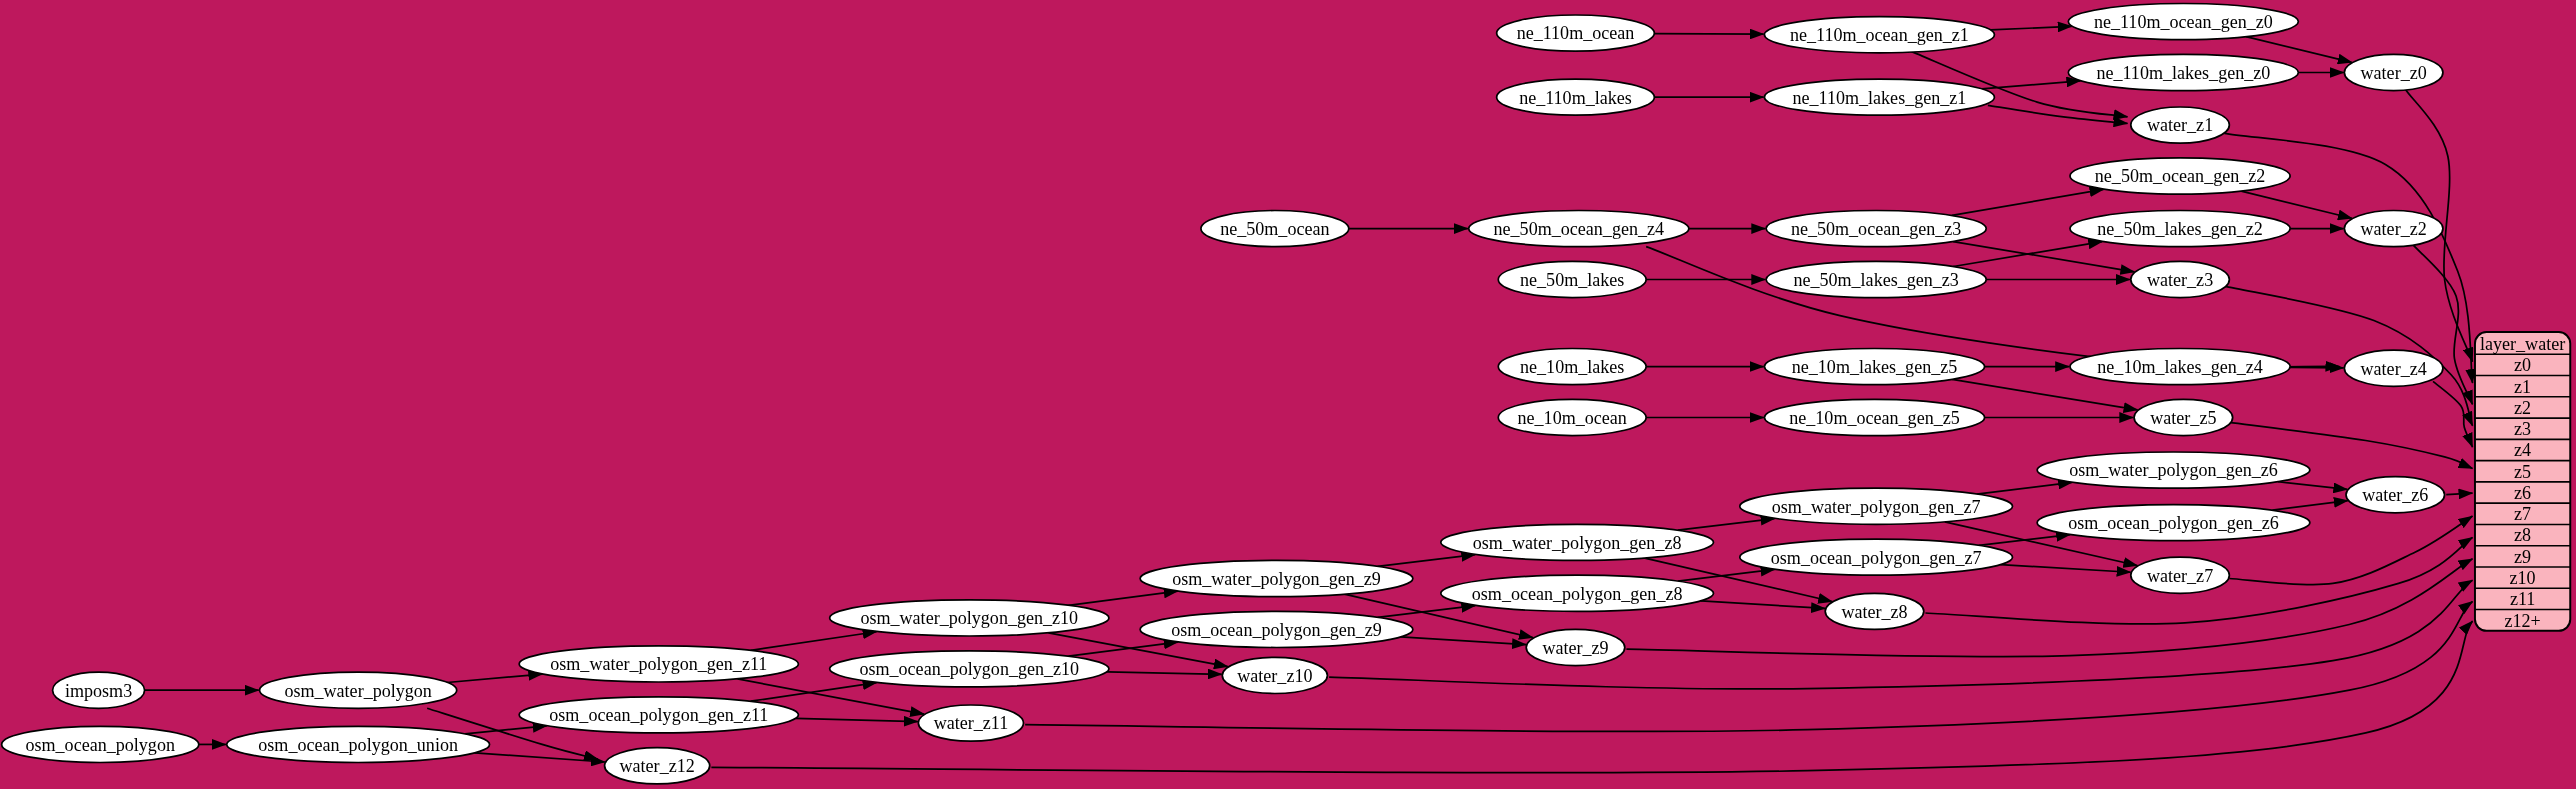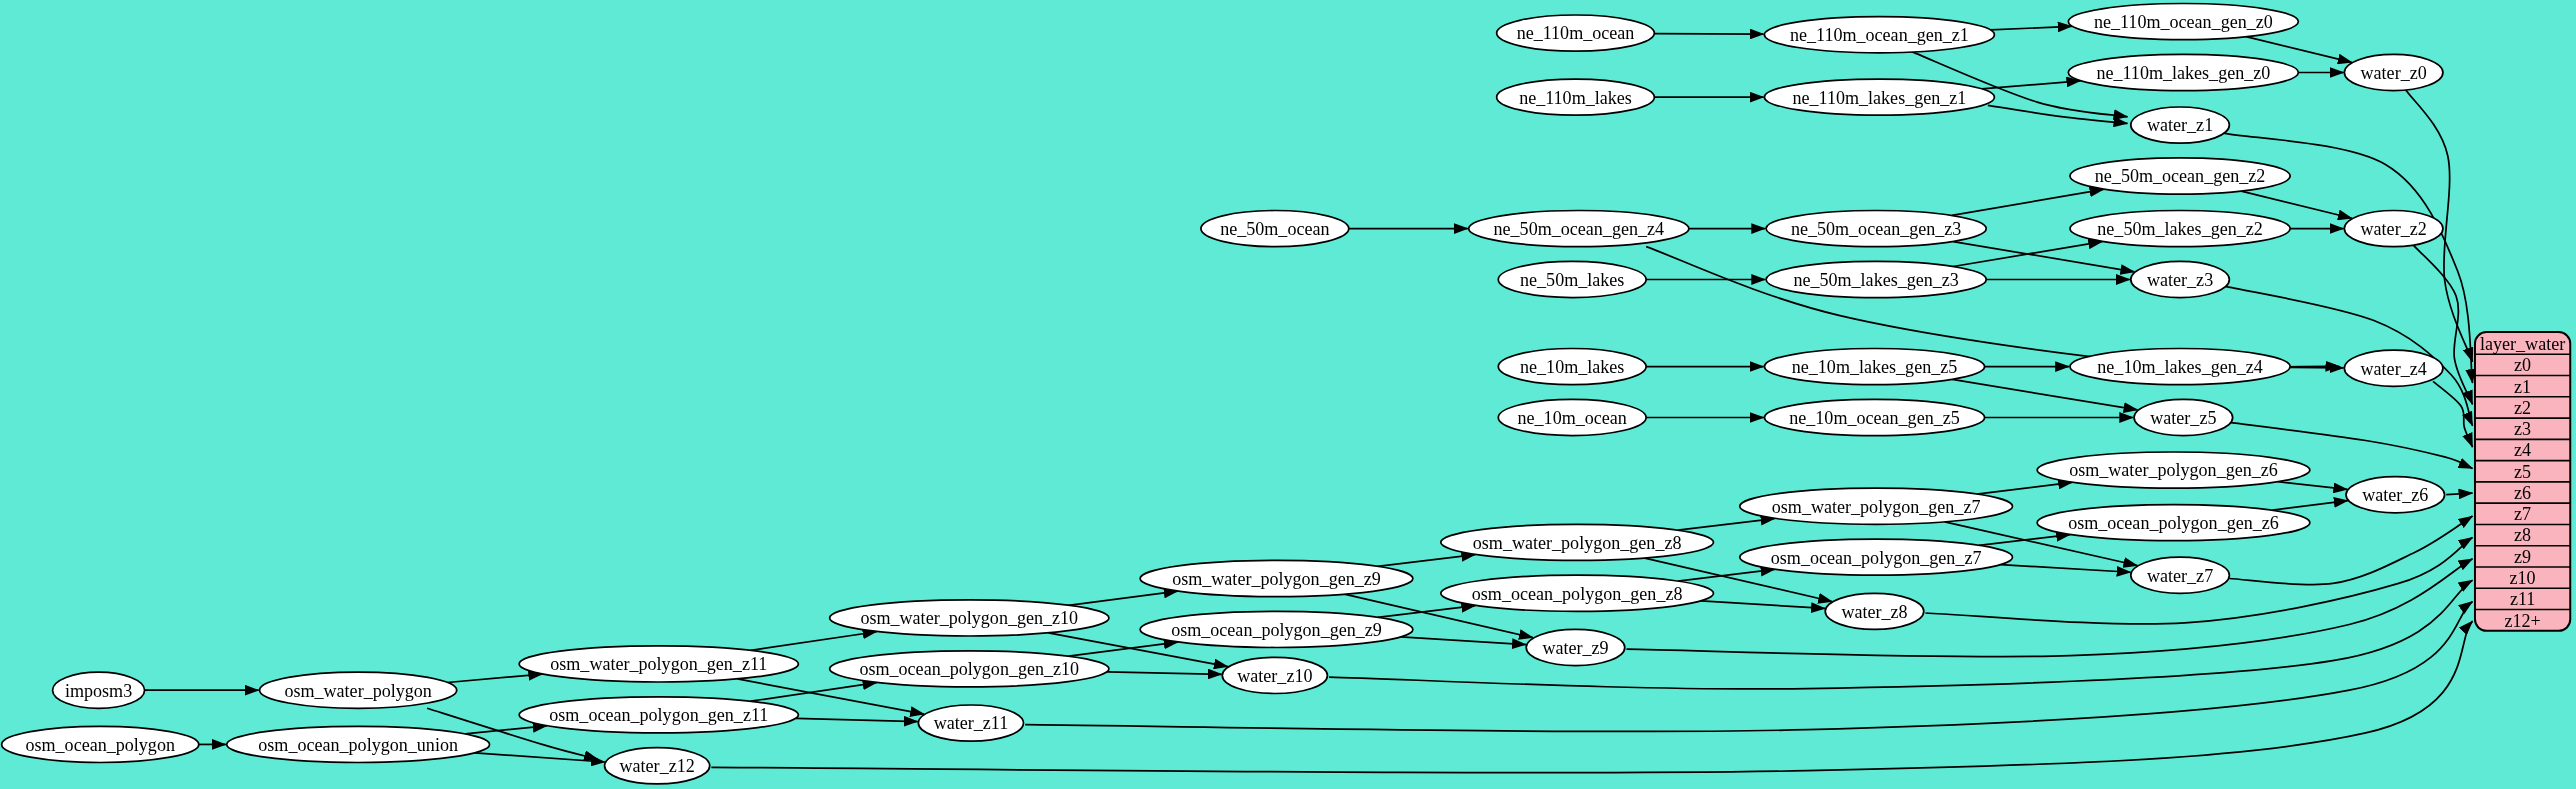--- a/index.html
+++ b/index.html
@@ -1,18 +1,18 @@
 <!DOCTYPE html>
 <html style="font-size:11.5px"><head>
 <meta charset="utf-8">
 <style>
   html,body{margin:0;padding:0;background:#ffffff;}
   body{width:2576px;height:789px;overflow:hidden;
        font-family:"Liberation Serif","DejaVu Serif",serif;}
-  #diagram-wrap{position:relative;width:2576px;height:789px;background:#5eead4;}
+  #diagram-wrap{position:relative;width:2576px;height:789px;background:#be185d;}
   svg{display:block;}
   svg text{font-family:"Liberation Serif","DejaVu Serif",serif;fill:#000000;}
 </style>
 </head>
 <body>
 
 <div id="diagram-wrap">
   <svg id="graph" width="2576" height="789" viewBox="0 0 1568 480" xmlns="http://www.w3.org/2000/svg">
       <defs>
         <marker id="arrow" markerUnits="userSpaceOnUse" markerWidth="9" markerHeight="6.6" refX="8.5" refY="3.3" orient="auto">

